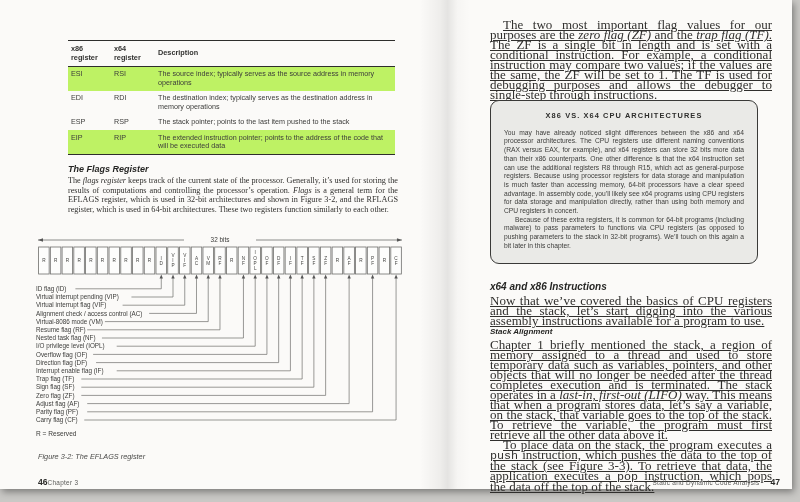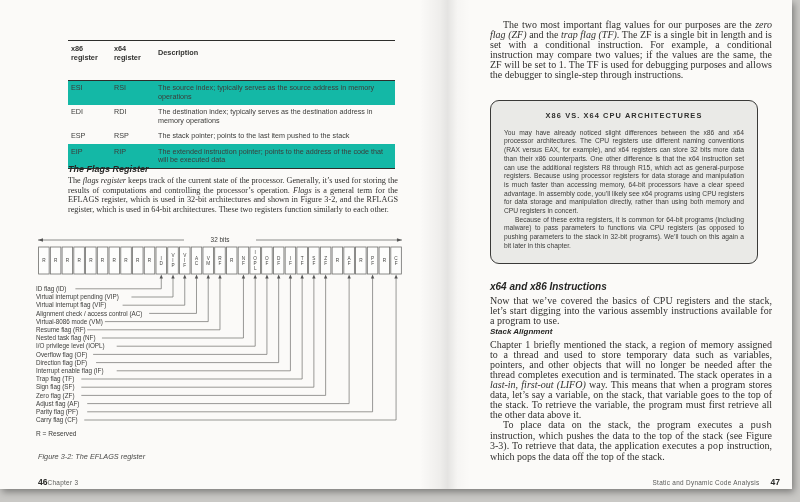--- a/index.html
+++ b/index.html
@@ -29,39 +29,39 @@
   .table-caption b { font-weight: bold; }
   table.registers {
     left: 68px; top: 40px; width: 327px;
     border-collapse: collapse; table-layout: fixed;
     font-family: "Liberation Sans", sans-serif; font-size: 7.2px; line-height: 8.8px; color: #3c3c3a;
   }
   table.registers col.c1 { width: 43px; }
   table.registers col.c2 { width: 44px; }
   table.registers thead tr { border-top: 1.6px solid #2e2e2c; border-bottom: 1.4px solid #2e2e2c; }
   table.registers tbody { border-bottom: 1.6px solid #2e2e2c; }
-  table.registers th { text-align: left; font-weight: bold; font-size: 7.3px; padding: 4px 3px 17px 3px; color: #333331; }
+  table.registers th { text-align: left; font-weight: bold; font-size: 7.3px; padding: 4px 3px 3px 3px; color: #333331; }
   table.registers td { vertical-align: top; padding: 3.2px 3px 3.4px 3px; }
-  table.registers tr.shaded { background: #14b8a6; }
+  table.registers tr.shaded { background: #bef264; }
 
   
   .h-flags { left: 68px; top: 164px; font-family: "Liberation Sans", sans-serif; font-weight: bold; font-style: italic; font-size: 9px; color: #262624; }
   .flags-par { left: 68px; top: 176px; width: 330px; font-size: 8.2px; line-height: 9.5px; text-align: justify; color: #302f2d; }
   .flags-par i, .par i { font-style: italic; }
 
   .eflags-svg { left: 34px; top: 233px; }
   .figure-caption { left: 38px; top: 452px; font-family: "Liberation Sans", sans-serif; font-style: italic; font-size: 7.3px; color: #4a4a48; }
 
   .footer { font-family: "Liberation Sans", sans-serif; color: #5a5a58; font-size: 6.4px; letter-spacing: 0.3px; }
   .footer .pagenum { font-size: 8.6px; font-weight: bold; color: #2a2a28; letter-spacing: 0; }
   .footer-left { left: 38px; top: 477px; display: flex; align-items: baseline; gap: 0; }
   .footer-right { right: 12px; top: 477px; display: flex; align-items: baseline; gap: 11px; }
 
   
-  .par { font-size: 10px; line-height: 10px; text-align: justify; color: #302f2d; }
+  .par { font-size: 13px; line-height: 10px; text-align: justify; color: #302f2d; text-decoration: underline; }
   .intro { left: 52px; top: 20px; width: 282px; }
   .indent { text-indent: 13px; }
   .par code, .box code { font-family: "Liberation Mono", monospace; font-size: 0.9em; }
 
   .callout-box {
     left: 52px; top: 100px; width: 268px; min-height: 164px;
     background: #eaeae7; border: 1.3px solid #3a3a38; border-radius: 9px;
     padding: 8px 13px 8px 13px;
     font-family: "Liberation Sans", sans-serif; font-size: 6.7px; line-height: 8.7px; color: #3c3c3a;
     text-align: justify;

